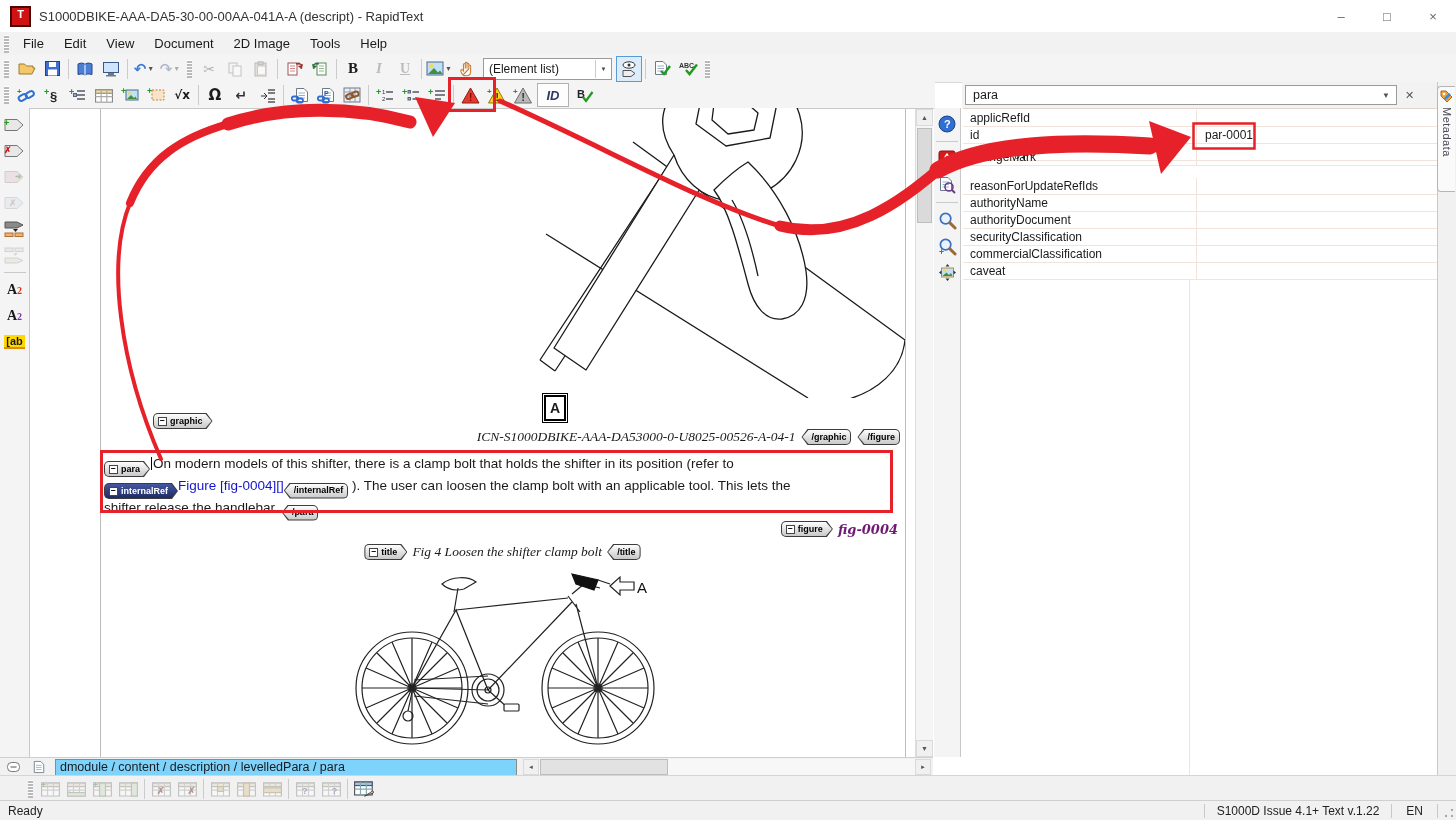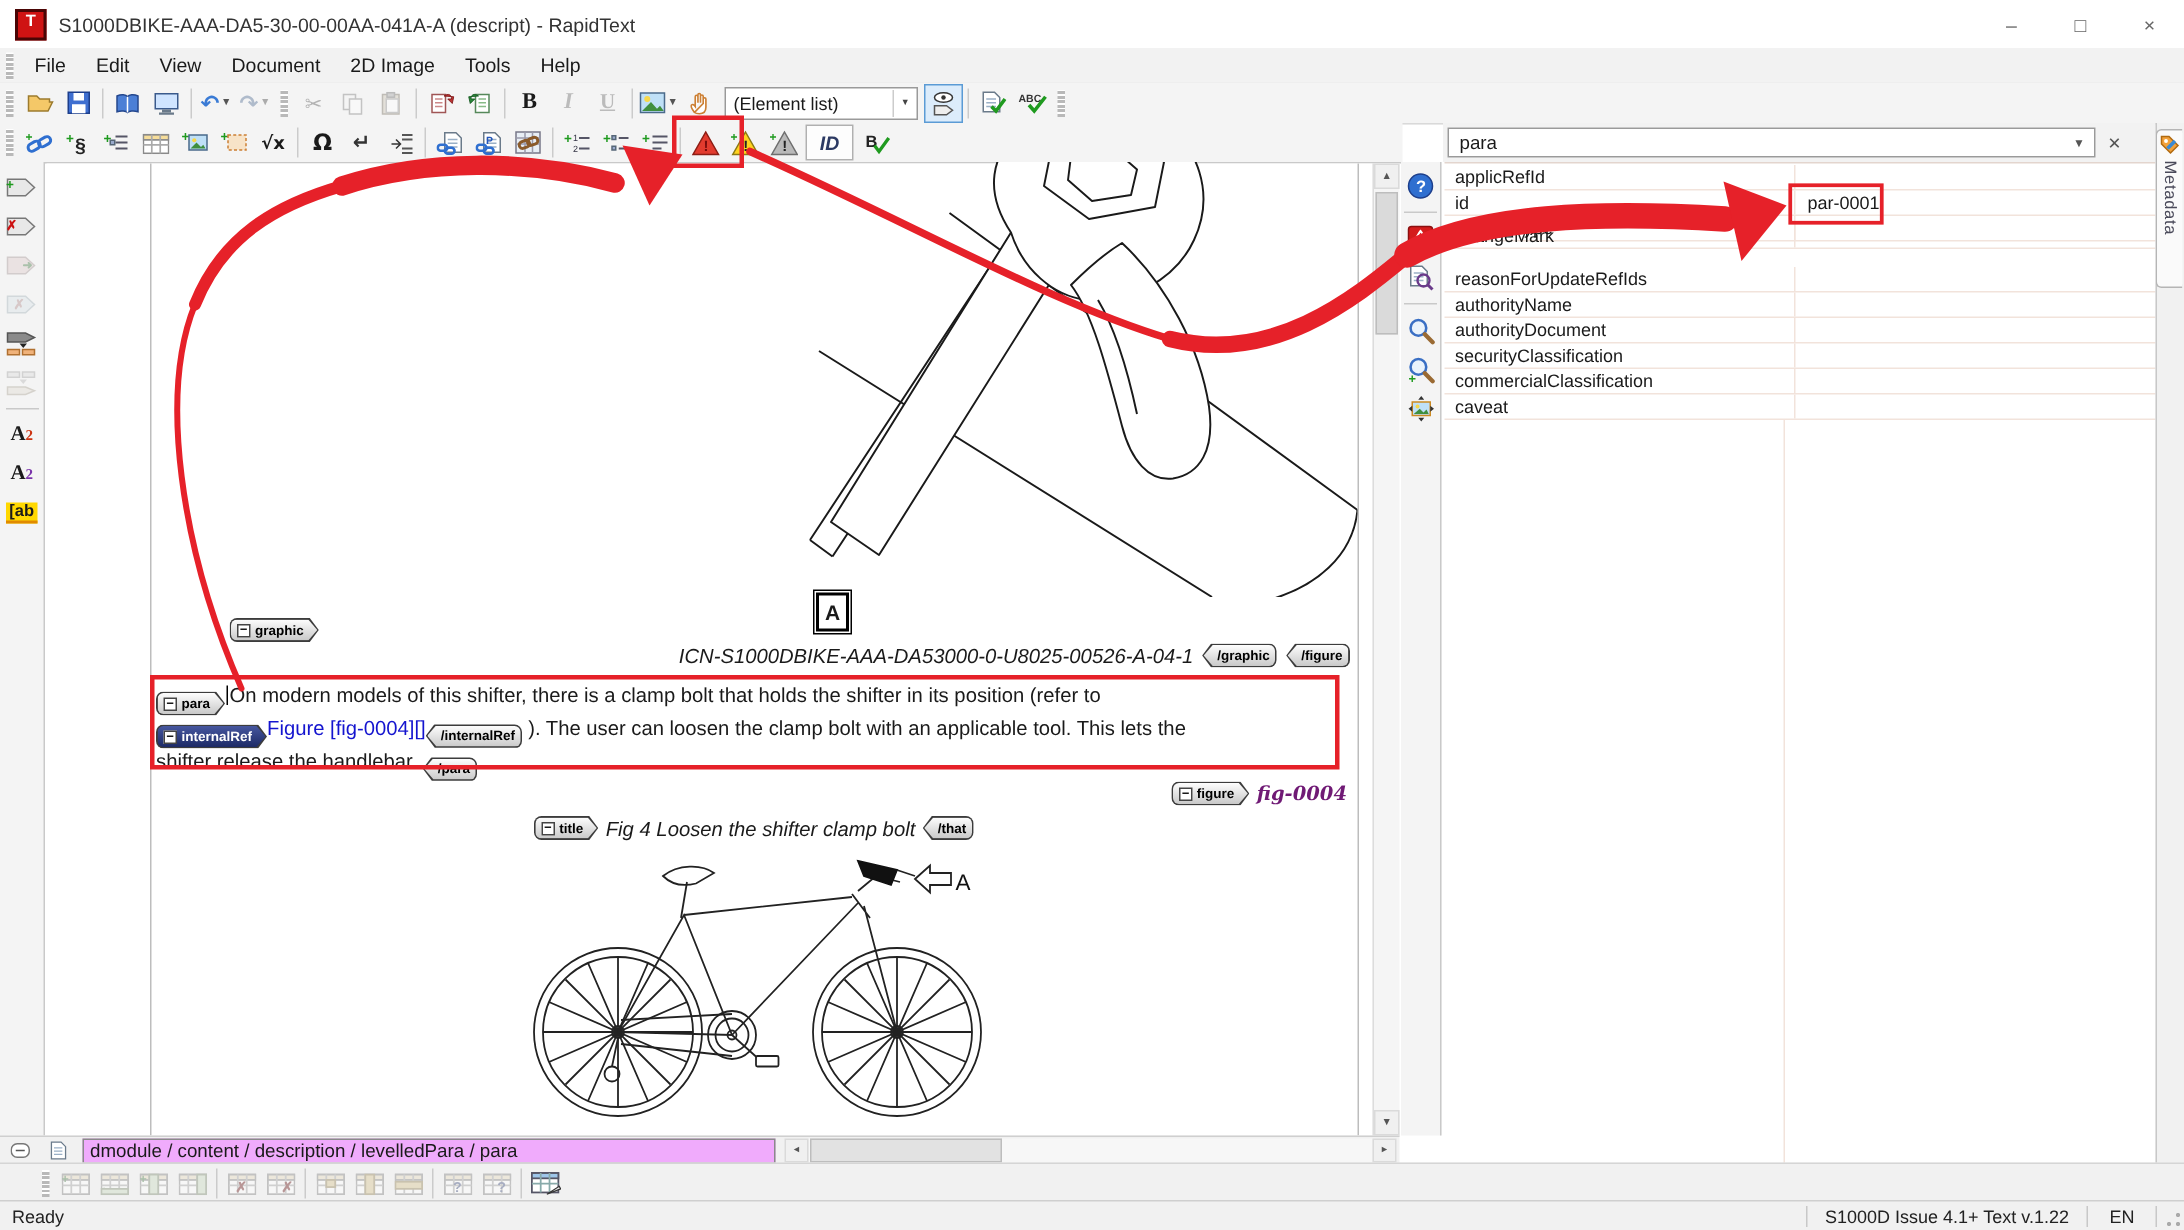--- a/index.html
+++ b/index.html
@@ -38,30 +38,30 @@
   
   .tag{display:inline-block;vertical-align:-3px;background:#3c3c3c;padding:1px;clip-path:polygon(0 0,calc(100% - 6px) 0,100% 50%,calc(100% - 6px) 100%,0 100%);border-radius:5px 0 0 5px;line-height:0;}
   .tag>i{display:inline-flex;align-items:center;gap:3px;font:bold 9px/1 "Liberation Sans",sans-serif;font-style:normal;color:#000;background:linear-gradient(#fdfdfd,#c9c9c9);padding:2.5px 9px 2.5px 4px;clip-path:polygon(0 0,calc(100% - 6px) 0,100% 50%,calc(100% - 6px) 100%,0 100%);border-radius:4px 0 0 4px;}
   .tag.e{clip-path:polygon(6px 0,100% 0,100% 100%,6px 100%,0 50%);border-radius:0 5px 5px 0;}
   .tag.e>i{clip-path:polygon(6px 0,100% 0,100% 100%,6px 100%,0 50%);border-radius:0 4px 4px 0;padding:2.5px 4px 2.5px 9px;}
   .tag.navy>i{background:linear-gradient(#46579f,#1d2a66);color:#fff;}
   .mb{width:7px;height:7px;border:1px solid #444;background:#fff;color:#000;display:inline-flex;align-items:center;justify-content:center;font:bold 8px/1 "DejaVu Sans Mono",monospace;}
   .caret{display:inline-block;width:1px;height:13px;background:#000;vertical-align:-2px;margin:0 1px;}
   .ptext{font-size:13.5px;line-height:18px;}
   .link{color:#1414cf;}
-  .ital{font-style:italic;font-family:Liberation Sans, sans-serif;}
+  .ital{font-style:italic;font-family:Liberation Serif, serif;}
   .figid{font:italic bold 13px "DejaVu Serif",serif;color:#701a75;}
   .callout{border:2px solid #000;outline:1px solid #000;outline-offset:1px;width:18px;height:22px;display:flex;align-items:center;justify-content:center;font:bold 14px "Liberation Sans",sans-serif;background:#fff;}
   
   .vsb{left:915px;top:109px;width:17px;height:648px;background:#f5f5f5;border-left:1px solid #dcdcdc;}
   .sbtn{position:absolute;width:17px;height:17px;background:#f0f0f0;border:1px solid #dadada;box-sizing:border-box;display:flex;align-items:center;justify-content:center;font-size:7px;color:#555;}
   .thumb{position:absolute;background:#dadada;border:1px solid #bdbdbd;box-sizing:border-box;}
   
   .bcrow{left:0;top:757px;width:933px;height:18px;background:#f1f1f1;border-top:1px solid #cfcfcf;display:flex;align-items:center;}
-  .bcfield{width:452px;height:15px;background:#f0abfc;border:1px solid #8a8a8a;font-size:12.5px;padding:0 4px;display:flex;align-items:center;margin-left:3px;}
+  .bcfield{width:452px;height:15px;background:#7dd3fc;border:1px solid #8a8a8a;font-size:12.5px;padding:0 4px;display:flex;align-items:center;margin-left:3px;}
   .hsb{position:relative;flex:1;height:16px;margin:0 2px 0 6px;background:#f7f7f7;}
   
   .btb{left:0;top:775px;width:1456px;height:25px;background:#f1f1f1;border-top:1px solid #d5d5d5;display:flex;align-items:center;}
   
   .status{left:0;top:800px;width:1456px;height:20px;background:#f1f1f1;border-top:1px solid #cfcfcf;display:flex;align-items:center;font-size:12px;color:#222;}
   .ssep{width:1px;height:14px;background:#c8c8c8;}
   .istrip{left:934px;top:108px;width:27px;height:649px;background:#f4f4f4;border-right:1px solid #c9c9c9;display:flex;flex-direction:column;align-items:center;padding-top:3px;box-sizing:border-box;}
   .phead{left:962px;top:82px;width:475px;height:26px;background:#f2f2f2;display:flex;align-items:center;}
   .pcombo{width:432px;height:20px;background:#fff;border:1px solid #9a9a9a;display:flex;align-items:center;font-size:12.5px;padding-left:7px;margin-left:3px;box-sizing:border-box;}
   .prow{position:absolute;left:963px;width:474px;height:17px;border-bottom:1px solid #f2e3db;display:flex;align-items:center;font-size:12px;box-sizing:border-box;}
@@ -495,21 +495,21 @@
     <span class="figid">fig-0004</span>
   </div>
 
   <div class="abs" style="left:100px;top:544px;width:805px;display:flex;justify-content:center;align-items:center;gap:5px">
     <span class="tag"><i>
           <span class="mb">−</span>
           <span>title</span>
         </i></span>
     <span class="ital" style="font-size:13.5px">Fig 4 Loosen the shifter clamp bolt</span>
     <span class="tag e"><i>
-          <span>/that</span>
+          <span>/title</span>
         </i></span>
   </div>
 
   <svg class="abs" style="left:348px;top:568px" width="315" height="187" viewBox="0 0 315 187">
     <g fill="none" stroke="#222" stroke-width="1.2">
       <g id="whl">
         <circle cx="64" cy="120" r="56"></circle>
           <circle cx="64" cy="120" r="50"></circle>
           <circle cx="64" cy="120" r="4"></circle>
         <path d="M64,70 V170 M14,120 H114 M29,85 L99,155 M29,155 L99,85 M44,74 L84,166 M84,74 L44,166 M18,100 L110,140 M18,140 L110,100"></path>

